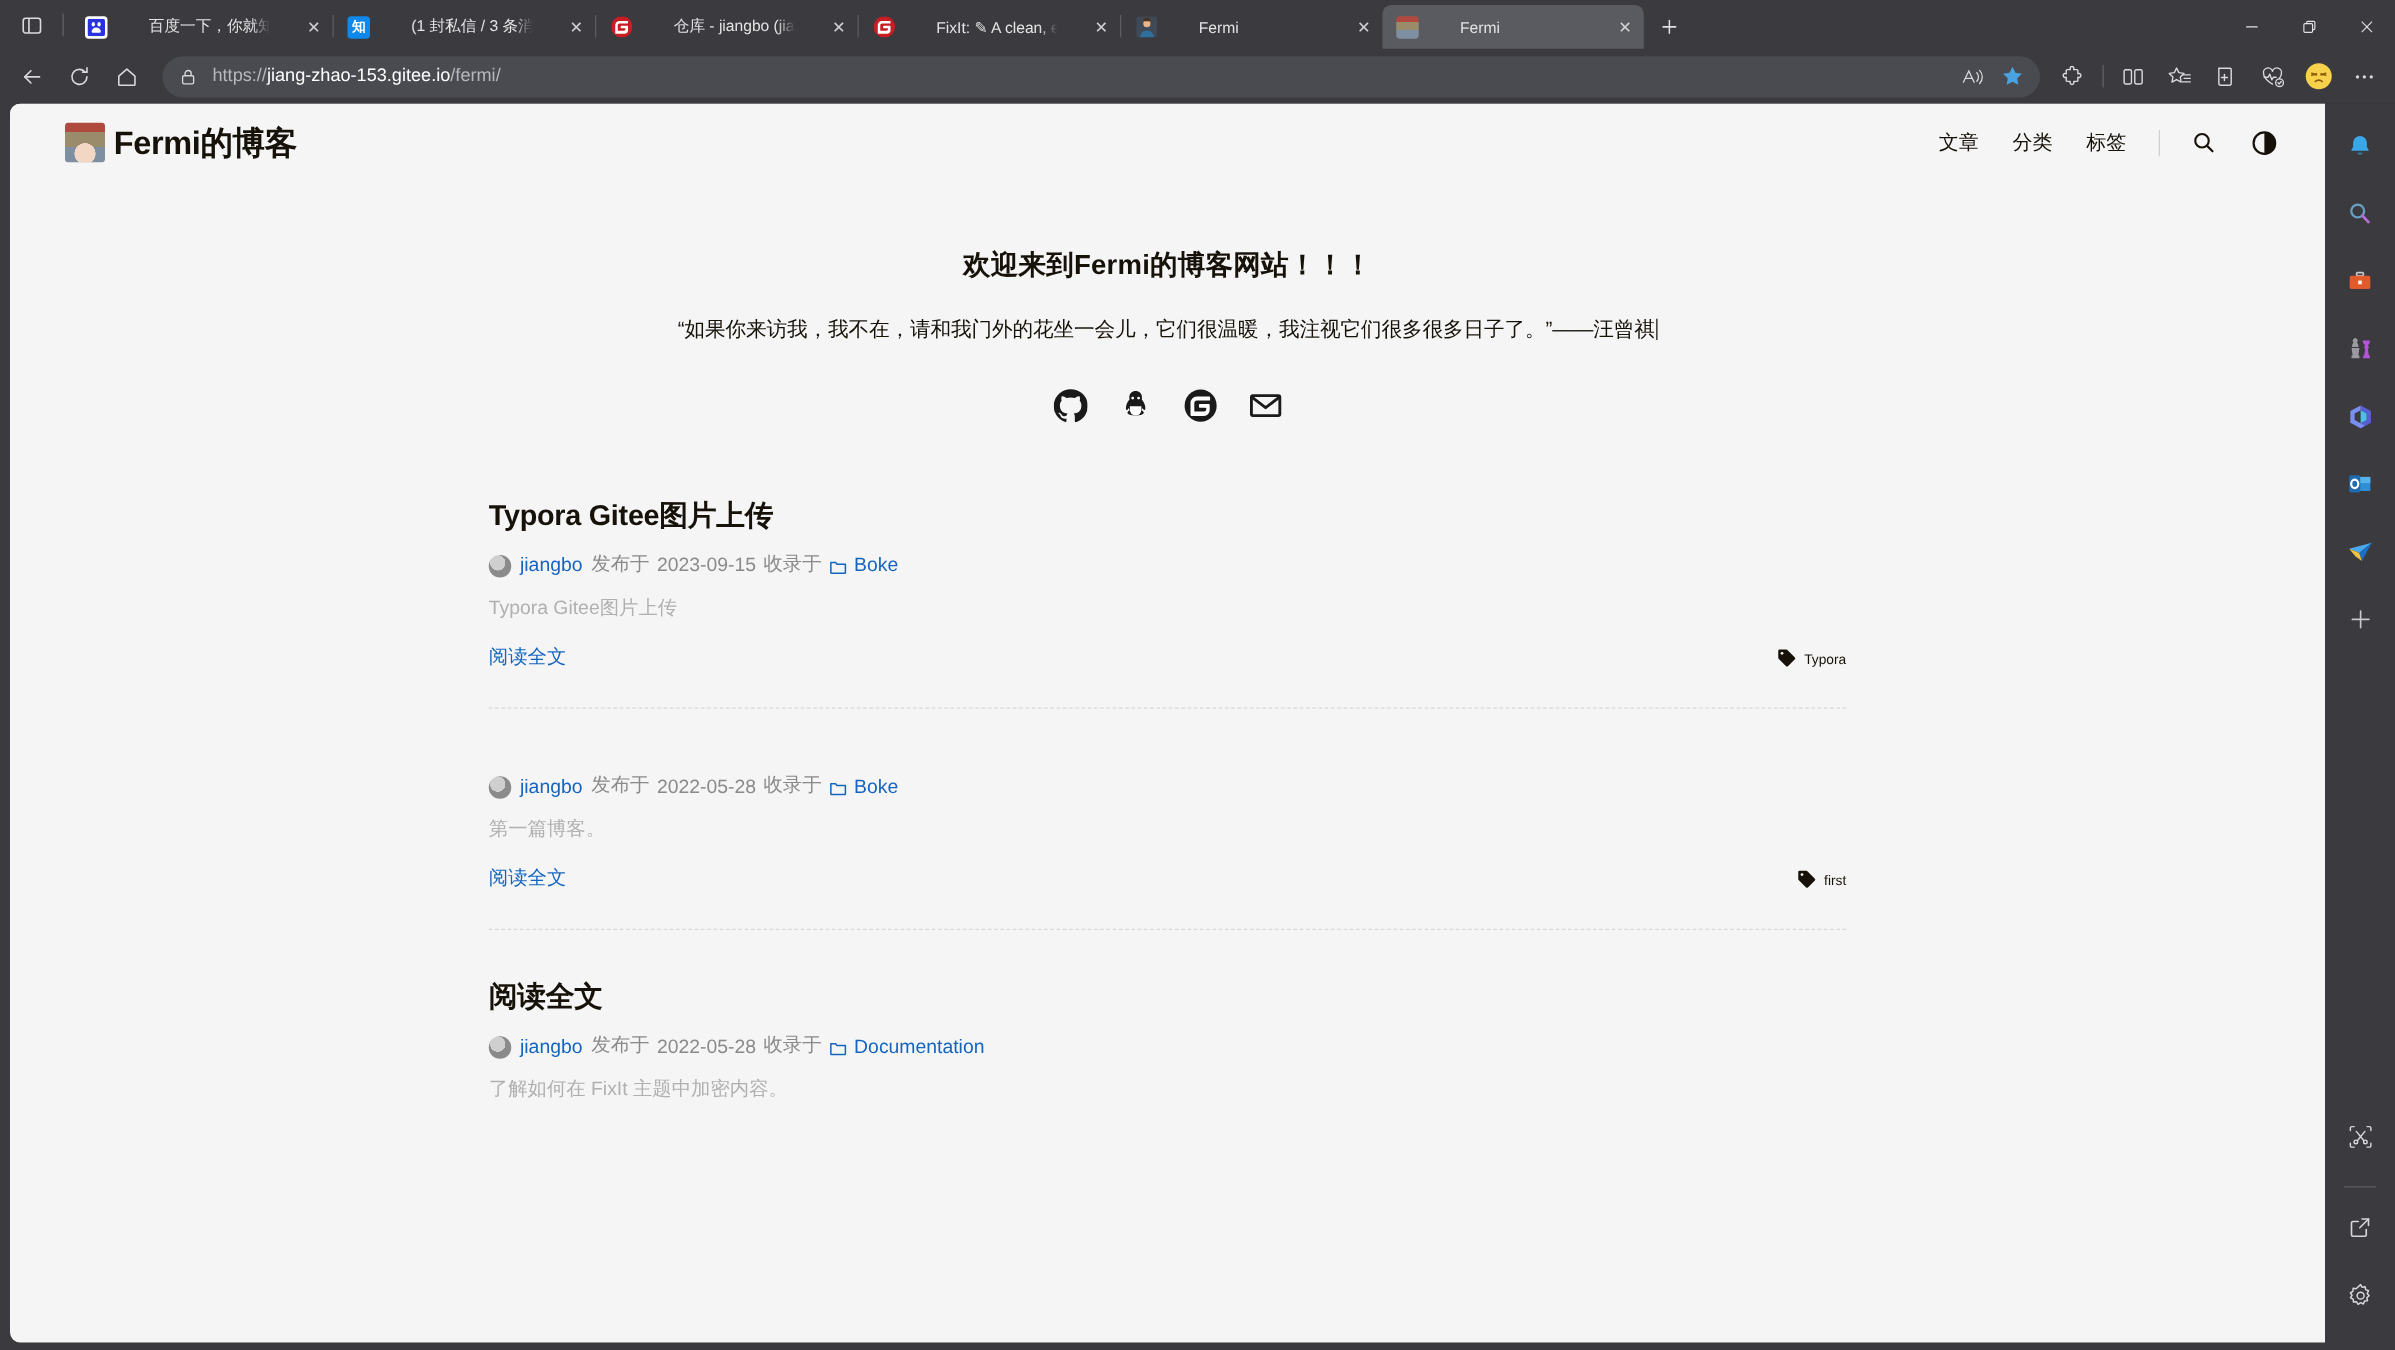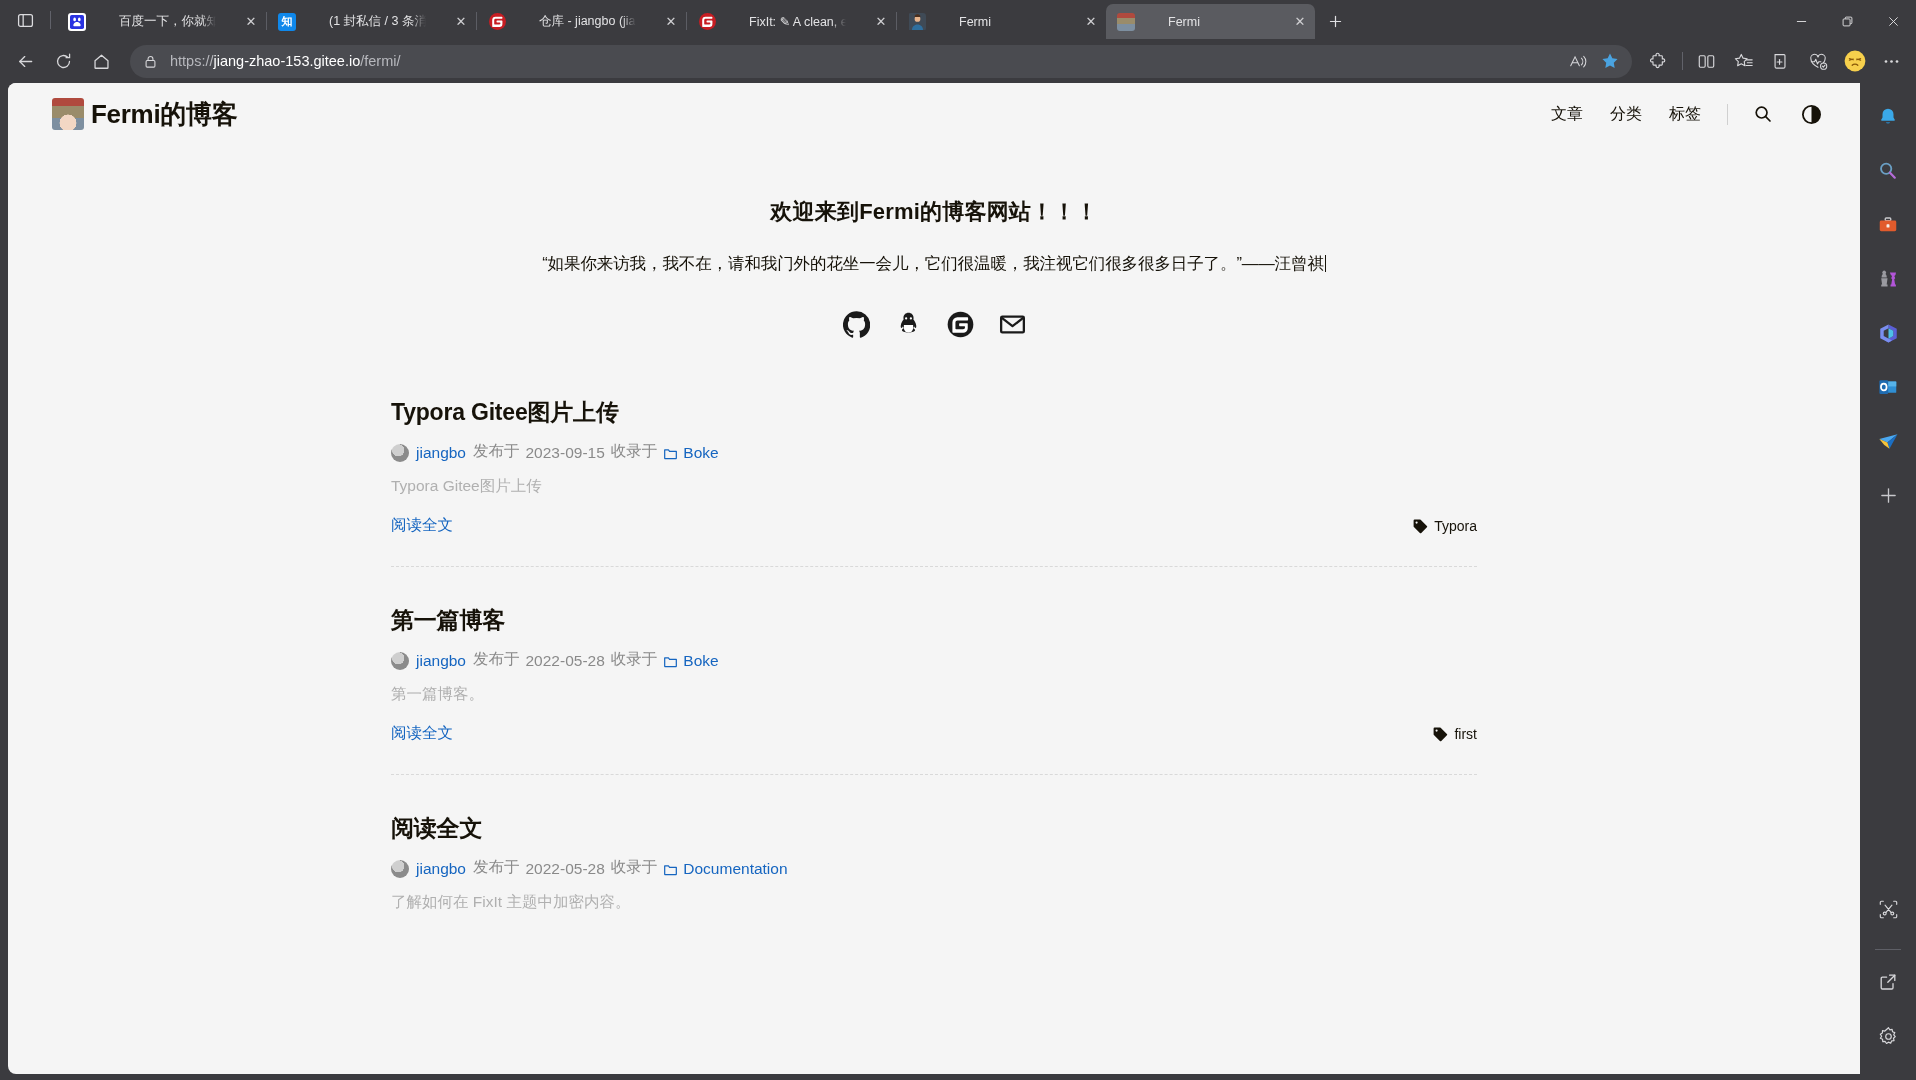--- a/index.html
+++ b/index.html
@@ -251,22 +251,22 @@
     margin-top: 14px;
     font-size: 15.5px; color: #b0b0b0;
   }
   .post-footer {
     margin-top: 18px;
     display: flex; align-items: center;
   }
   .readmore { font-size: 15.5px; color: #1565c0; text-decoration: none; }
   .tags { margin-left: auto; display: flex; align-items: center; gap: 14px; }
   .tag {
-    display: inline-flex; align-items: flex-start;
-    font-size: 14px; color: #161209;
+    display: inline-flex; align-items: flex-end;
+    font-size: 11px; color: #161209;
   }
   .tag svg { margin-right: 6px; }
 </style>
 </head>
 <body>
 
 <div class="browser">
 
   <div class="tabstrip">
     <div class="tab-sidebar-btn">
@@ -562,21 +562,20 @@
                     <path d="M8.2 1.6H2.6a1 1 0 0 0-1 1v5.6c0 .27.1.52.3.71l6 6a1 1 0 0 0 1.41 0l5.6-5.6a1 1 0 0 0 0-1.41l-6-6a1 1 0 0 0-.71-.3z"></path>
                     <circle cx="4.6" cy="4.6" r="1.1" fill="#f5f5f5"></circle>
                   </svg>
                   <span>Typora</span>
                 </a>
               </div>
             </div>
           </div>
 
           <div class="post">
-            <a class="post-title" href="#" style="display:block;text-decoration:none;">第一篇博客</a>
             <div class="post-meta">
               <span class="meta-avatar"></span>
               <a class="meta-author" href="#" style="text-decoration:none;">jiangbo</a>
               <span class="meta-txt">发布于</span>
               <span class="meta-txt">2022-05-28</span>
               <span class="meta-txt">收录于</span>
               <a class="meta-cat" href="#" style="text-decoration:none;">
                 <svg width="15" height="15" viewBox="0 0 16 16" fill="none" stroke="#1565c0" stroke-width="1.3" stroke-linejoin="round">
                   <path d="M1.8 4.2h4l1.2 1.5h7.2v7.2a.6.6 0 0 1-.6.6H2.4a.6.6 0 0 1-.6-.6z"></path>
                 </svg>

